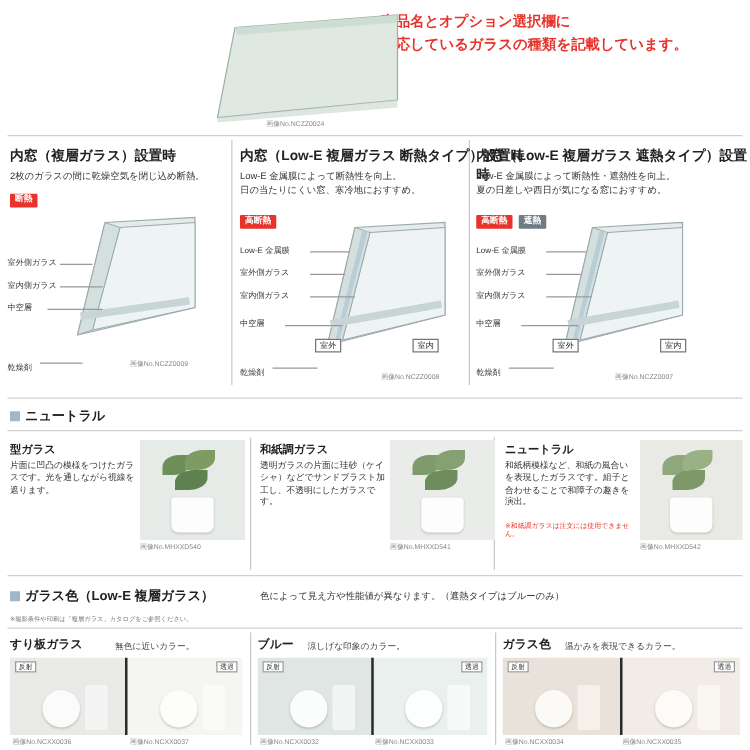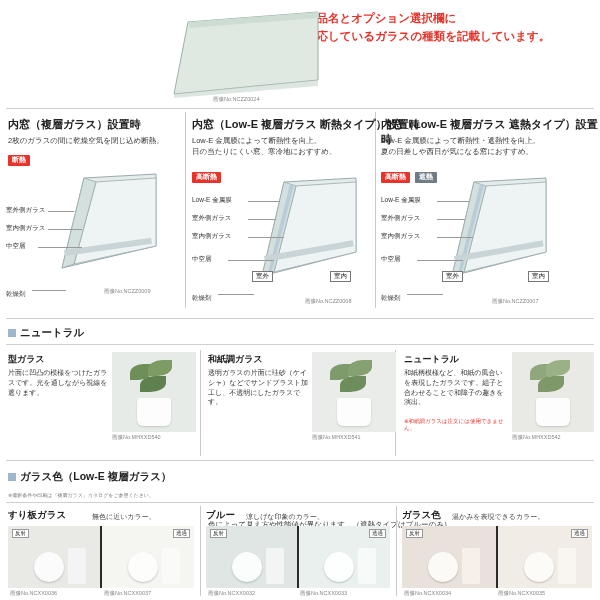--- a/index.html
+++ b/index.html
@@ -185,21 +185,21 @@
     <div class="leaf" style="left:34px;top:8px;width:24px;height:16px;background:#9ab185;"></div>
     <div class="leaf" style="left:26px;top:24px;width:26px;height:16px;background:#7e9869;"></div>
     <div class="pot"></div>
   </div>
   <div class="cap" style="position:absolute;left:512px;top:434px;">画像No.MHXXD542</div>
 
   <hr class="rule" style="position:absolute;left:6px;top:460px;width:588px;">
   <div style="position:absolute;left:8px;top:470px;">
     <span class="sq"></span><span class="sect-title">ガラス色（Low-E 複層ガラス）</span>
   </div>
-  <div class="sub" style="position:absolute;left:208px;top:472px;width:380px;margin-top:48px;">色によって見え方や性能値が異なります。（遮熱タイプはブルーのみ）</div>
+  <div class="sub" style="position:absolute;left:208px;top:472px;width:380px;">色によって見え方や性能値が異なります。（遮熱タイプはブルーのみ）</div>
   <div style="position:absolute;left:8px;top:492px;font-size:5px;color:#777;">※撮影条件や印刷は「複層ガラス」カタログをご参照ください。</div>
   <hr class="rule" style="position:absolute;left:6px;top:502px;width:588px;">
 
   <div class="vline" style="left:200px;top:506px;height:90px;"></div>
   <div class="vline" style="left:396px;top:506px;height:90px;"></div>
 
   <div class="hdr" style="position:absolute;left:8px;top:509px;font-size:9.5px;">すり板ガラス</div>
   <div style="position:absolute;left:92px;top:512px;font-size:7px;color:#444;">無色に近いカラー。</div>
   <div class="swatch" style="left:8px;top:526px;width:186px;height:62px;">
     <div class="sw-half" style="left:0;width:93px;background:#e9e9e6;"></div>

